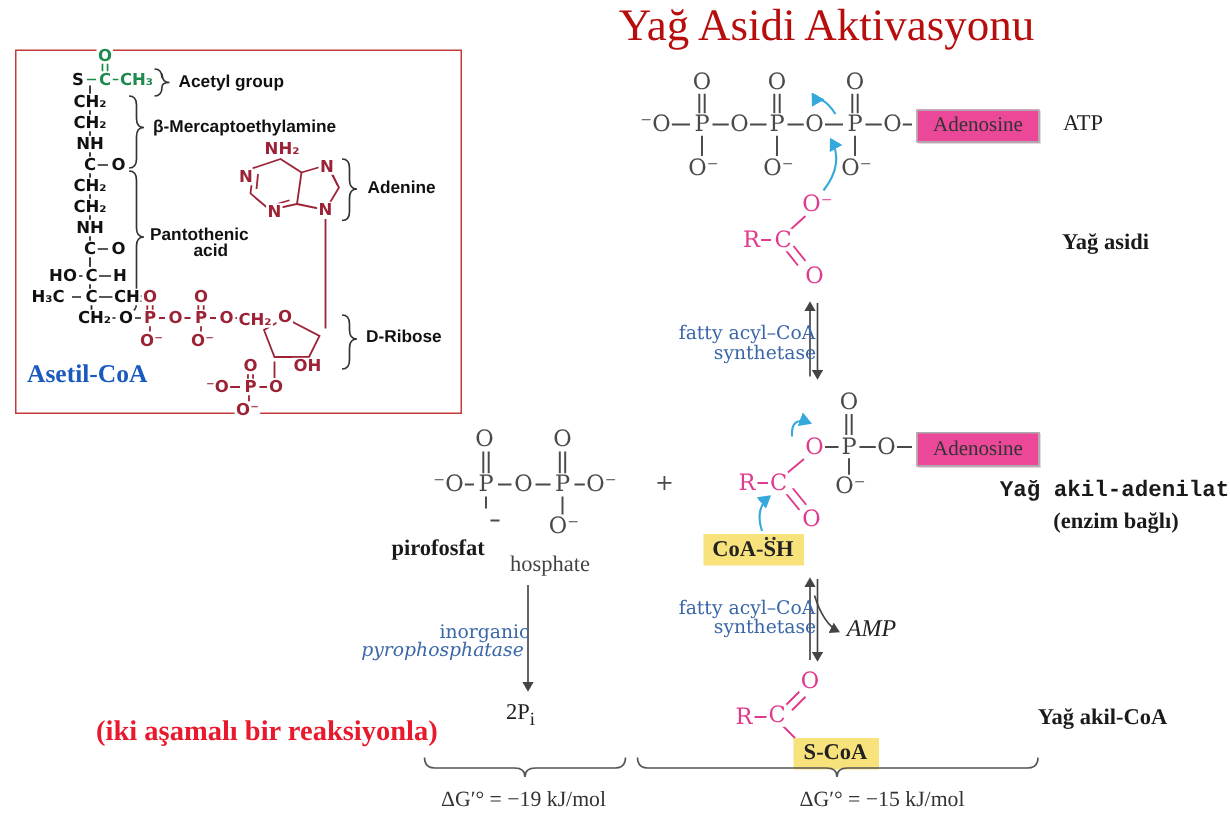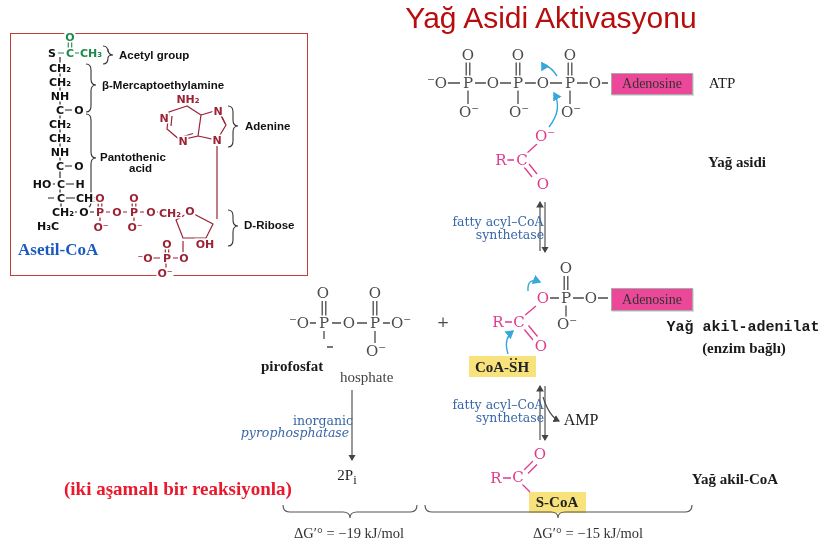--- a/index.html
+++ b/index.html
@@ -1,20 +1,20 @@
 <!DOCTYPE html>
 <html><head>
 <meta charset="utf-8">
 <style>
   html,body{margin:0;padding:0;background:#fff;}
   #page{position:relative;width:820px;height:550px;background:#fff;overflow:hidden;
         font-family:"Liberation Serif", serif;}
   .lab{position:absolute;white-space:nowrap;transform:translate(-50%,-50%);line-height:1.1;}
   .lab-l{position:absolute;white-space:nowrap;transform:translate(0,-50%);line-height:1.1;text-align:right;}
-  .title{font-family:Liberation Sans, sans-serif;font-size:30px;color:#b80d0d;}
+  .title{font-family:Liberation Serif, serif;font-size:30px;color:#b80d0d;}
   .blk15{font-size:15px;color:#1a1a1a;font-weight:bold;}
   .ser15{font-size:15px;color:#333;}
   .enz{font-size:12.5px;color:#3a67a8;font-family:"DejaVu Serif", serif;}
   .red-note{font-size:19px;font-weight:bold;color:#e8192c;margin-left:36px;}
   .inset-lab{font-family:"Liberation Sans", sans-serif;font-size:11.5px;font-weight:bold;color:#111;}
   .caption{font-size:17px;font-weight:bold;color:#1a5abf;}
   .aden-box{position:absolute;border:1px solid #aaa;background:#ec4899;
             display:flex;align-items:center;justify-content:center;
             font-size:14px;color:#333;box-shadow:1px 1px 0 #ddd;}
   .hl{position:absolute;background:#f7e27c;}
@@ -143,21 +143,21 @@
       <span class="atom k" style="left: 60px; top: 110px;">C</span>
       <span class="atom k" style="left: 79px; top: 110px;">O</span>
       <span class="atom k" style="left: 60px; top: 124px;">CH₂</span>
       <span class="atom k" style="left: 60px; top: 138px;">CH₂</span>
       <span class="atom k" style="left: 60px; top: 152px;">NH</span>
       <span class="atom k" style="left: 60px; top: 166px;">C</span>
       <span class="atom k" style="left: 79px; top: 166px;">O</span>
       <span class="atom k" style="left: 42px; top: 184px;">HO</span>
       <span class="atom k" style="left: 61px; top: 184px;">C</span>
       <span class="atom k" style="left: 80px; top: 184px;">H</span>
-      <span class="atom k" style="left: 48px; top: 198px; margin-top: 28px;">H₃C</span>
+      <span class="atom k" style="left: 32px; top: 198px;">H₃C</span>
       <span class="atom k" style="left: 61px; top: 198px;">C</span>
       <span class="atom k" style="left: 87px; top: 198px;">CH₃</span>
       <span class="atom k" style="left: 63px; top: 212px;">CH₂</span>
       <span class="atom k" style="left: 84px; top: 212px;">O</span>
       <span class="atom r" style="left: 100px; top: 212px;">P</span>
       <span class="atom r" style="left: 117px; top: 212px;">O</span>
       <span class="atom r" style="left: 134px; top: 212px;">P</span>
       <span class="atom r" style="left: 151px; top: 212px;">O</span>
       <span class="atom r" style="left: 170px; top: 213px;">CH₂</span>
       <span class="atom r" style="left: 190px; top: 211px;">O</span>
@@ -245,21 +245,21 @@
   <div class="lab enz" style="left:498px;top:405px;">fatty acyl–CoA</div>
   <div class="lab enz" style="left:510px;top:418px;">synthetase</div>
   <div class="lab enz" style="left:323px;top:421px;">inorganic</div>
   <div class="lab enz" style="left:295px;top:433px;font-style:italic;">pyrophosphatase</div>
 
   <div class="lab-l blk15" style="left:261px;top:366px;">pirofosfat</div>
   <div class="lab-l ser15" style="left:340px;top:377px;color:#444;">hosphate</div>
 
   <div class="lab" style="left:502px;top:367px;font-size:15px;font-weight:bold;color:#222;">CoA-SH</div>
   <div class="lab" style="left:557px;top:502px;font-size:15px;font-weight:bold;color:#222;">S-CoA</div>
-  <div class="lab ser15" style="left:581px;top:420px;font-size:16px;color:#222;">AMP</div>
+  <div class="lab ser15" style="left:581px;top:420px;font-size:16px;color:#222;font-style:italic;">AMP</div>
   <div class="lab ser15" style="left:347px;top:477px;color:#222;">
     <span>2P</span><sub>i</sub>
   </div>
 
   <div class="lab dg" style="left:349px;top:534px;">ΔG′° = −19 kJ/mol</div>
   <div class="lab dg" style="left:561px;top:534px;margin-left:27px;">ΔG′° = −15 kJ/mol</div>
 
   <div class="lab-l red-note" style="left:28px;top:489px;">(iki aşamalı bir reaksiyonla)</div>
 
 </div>

